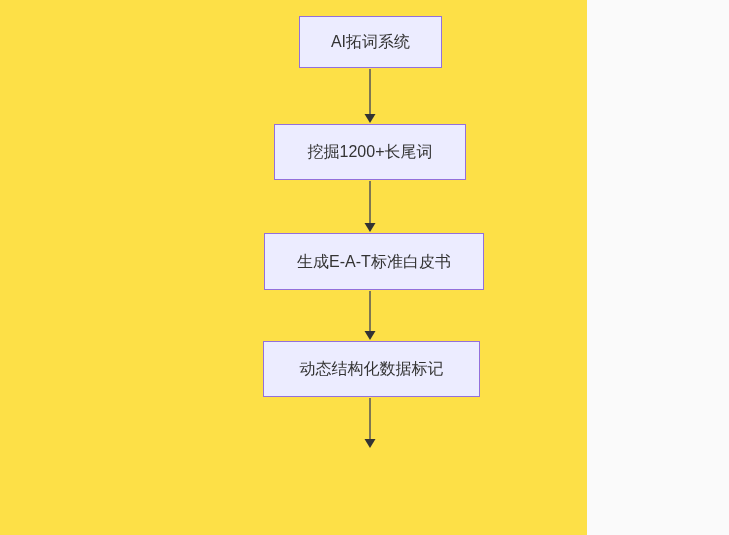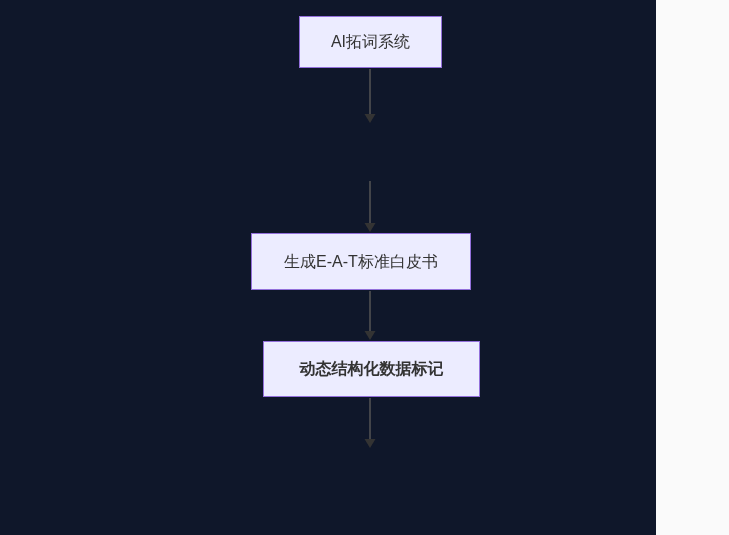--- a/index.html
+++ b/index.html
@@ -3,23 +3,23 @@
 <meta charset="utf-8">
 <style>
   html, body {
     margin: 0;
     padding: 0;
     background: #fafafa;
     font-family: "Liberation Sans", "DejaVu Sans", sans-serif;
   }
   .canvas {
     position: relative;
-    width: 656px;
+    width: 587px;
     height: 535px;
-    background: #0f172a;
+    background: #fde047;
     overflow: hidden;
   }
   .node {
     position: absolute;
     box-sizing: border-box;
     background: #ECECFF;
     border: 1px solid #9370DB;
     display: flex;
     align-items: center;
     justify-content: center;
@@ -65,23 +65,26 @@
     <g>
       <line x1="370" y1="398" x2="370" y2="441" stroke="#555555" stroke-width="1.5"></line>
       <polygon points="364.5,439 375.5,439 370,448" fill="#333333"></polygon>
     </g>
   </svg>
 
   <div class="node" style="left:299px; top:16px; width:143px; height:52px;">
     <span class="node-label">AI拓词系统</span>
   </div>
 
+  <div class="node" style="left:274px; top:124px; width:192px; height:56px;">
+    <span class="node-label">挖掘1200+长尾词</span>
+  </div>
 
-  <div class="node" style="left:251px; top:233px; width:220px; height:57px;">
+  <div class="node" style="left:264px; top:233px; width:220px; height:57px;">
     <span class="node-label">生成E-A-T标准白皮书</span>
   </div>
 
-  <div class="node" style="left:263px; top:341px; width:217px; height:56px;font-weight:bold;">
+  <div class="node" style="left:263px; top:341px; width:217px; height:56px;">
     <span class="node-label">动态结构化数据标记</span>
   </div>
 
 
 </div>
 
 </body></html>

